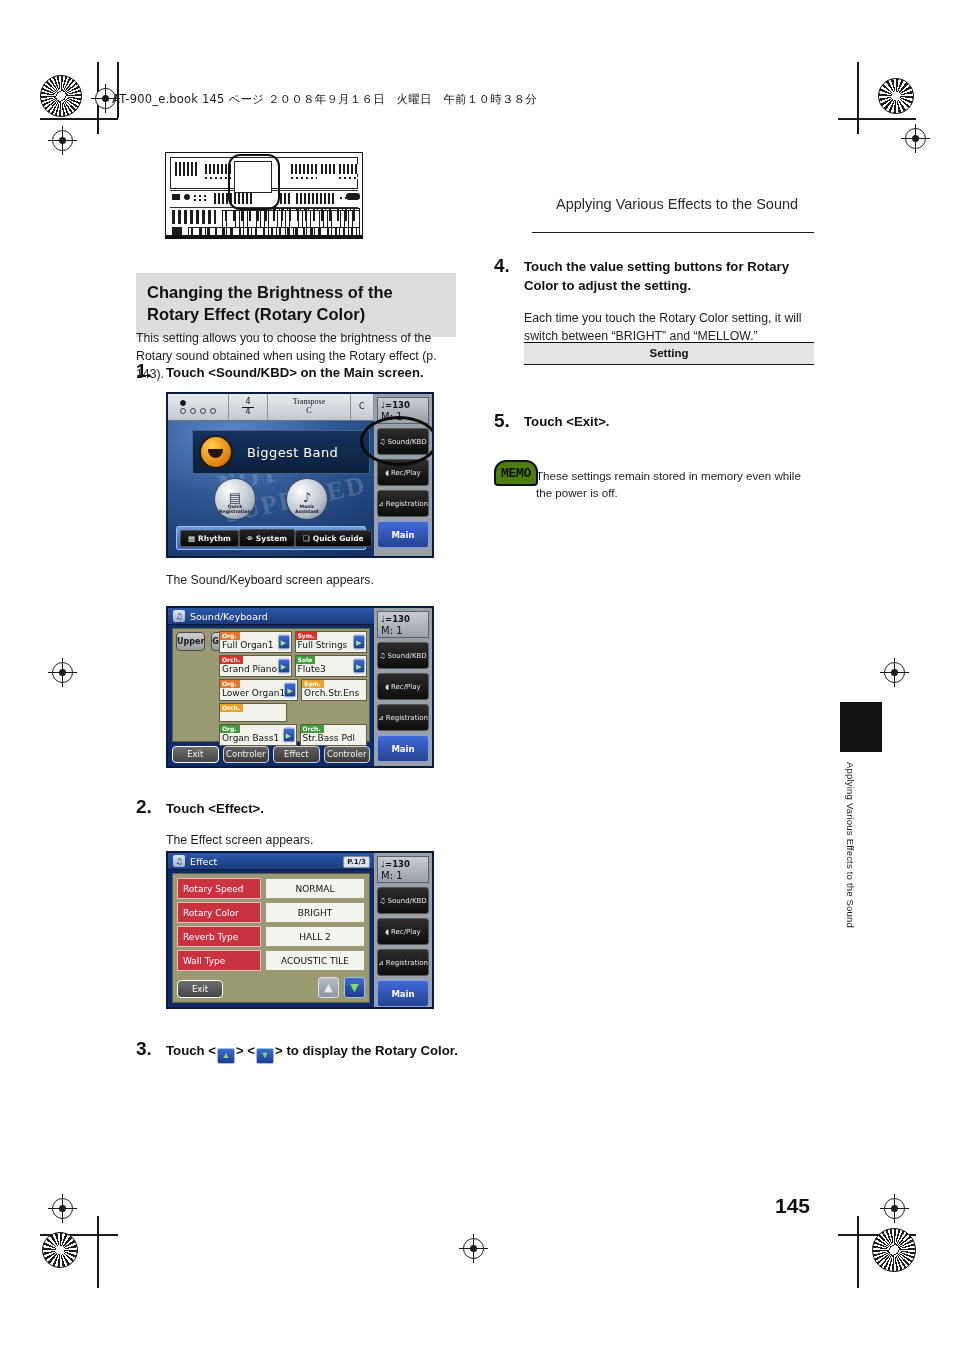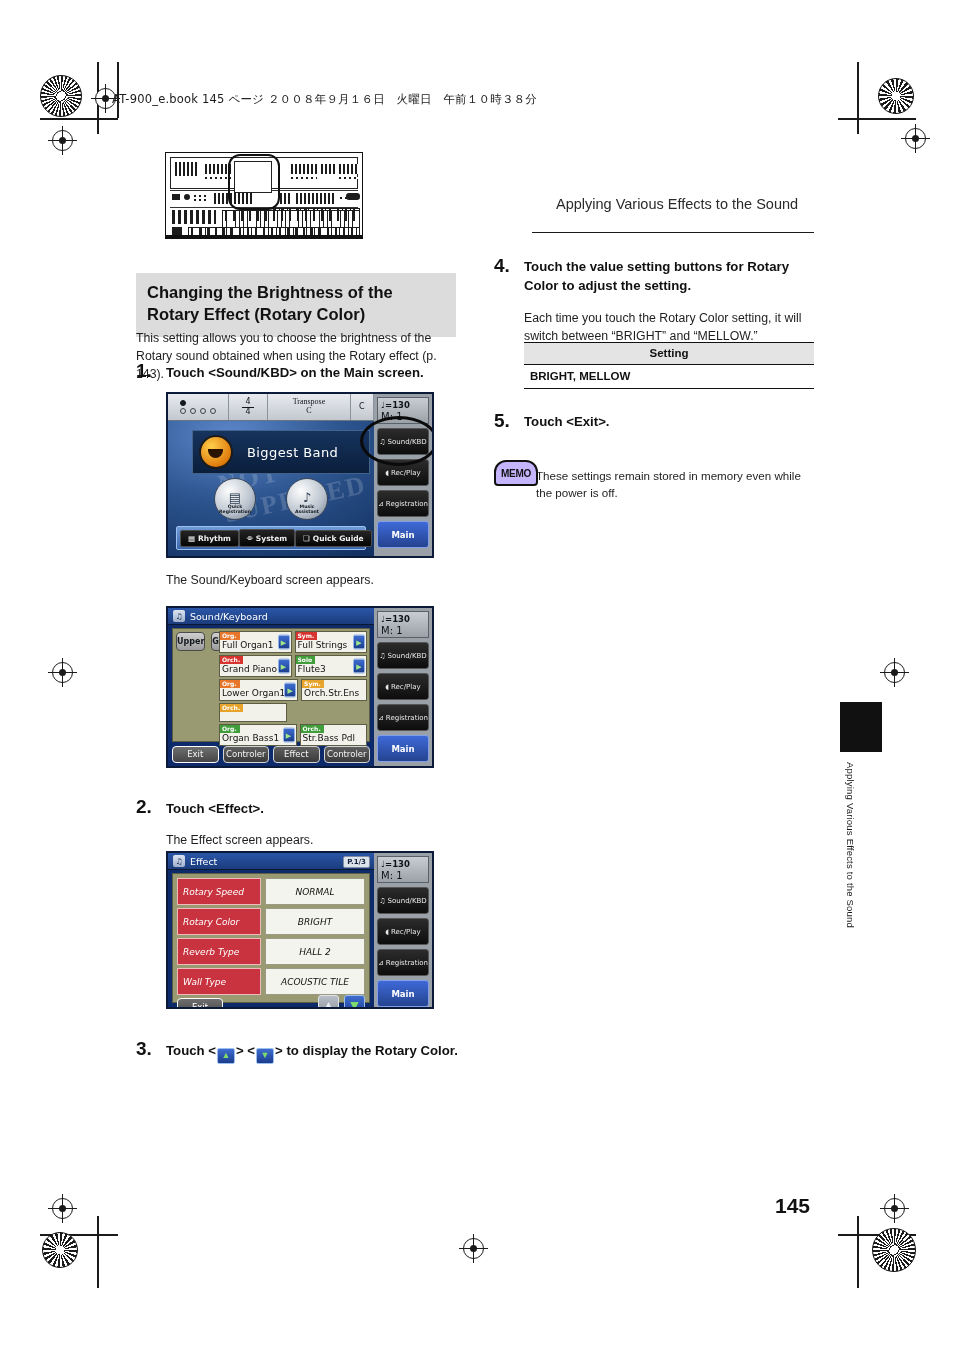--- a/index.html
+++ b/index.html
@@ -378,21 +378,21 @@
   }
 
   
   .fx-body {
     position: absolute; left: 4px; right: 4px; top: 20px; bottom: 4px;
     background: #9a9a72; border: 1px solid #5e5e42;
     padding: 4px; box-sizing: border-box;
     display: flex; flex-direction: column;
   }
   .fx-rows { display: flex; flex-direction: column; gap: 3px; }
-  .fx-row { display: flex; gap: 4px; height: 27px; font-style: italic; }
+  .fx-row { display: flex; gap: 4px; height: 21px; }
   .fx-label {
     width: 84px; flex: none;
     background: #c8333f; border: 1px solid #f0b9bd;
     color: #ffffff; font-size: 9px;
     display: flex; align-items: center; padding-left: 5px;
     box-sizing: border-box;
   }
   .fx-value {
     flex: 1;
     background: #f4f4ee; border: 1px solid #9b9b85;
@@ -438,26 +438,26 @@
     border-bottom: 1.3px solid #111;
     font-size: 11.5px; font-weight: bold; color: #111;
     padding: 5px 0 6px 6px;
   }
 
   
   .memo-badge {
     position: absolute; left: 494px; top: 460px;
     width: 40px; height: 22px;
     display: flex; align-items: center; justify-content: center;
-    font-size: 10px; font-weight: bold; color: #111;
-    font-family: Liberation Sans, sans-serif;
+    font-size: 13px; font-weight: bold; color: #111;
+    font-family: Liberation Mono, monospace;
     letter-spacing: -0.3px;
     border: 2.4px solid #111;
     border-radius: 12px 12px 4px 4px;
-    background: #c4b5fd;
+    background: #4d7c0f;
   }
   .memo-text {
     position: absolute; left: 536px; top: 455px; width: 272px;
     font-size: 11.6px; line-height: 1.5; color: #1e1e1e;
   }
 
   
   .inline-arrow {
     display: inline-flex; align-items: center; justify-content: center;
     width: 16px; height: 14px; vertical-align: -3px;
@@ -854,21 +854,20 @@
 <div class="step-head" style="left:166px;top:1042px;width:310px;">
   <span>Touch &lt;</span><span class="inline-arrow up">▲</span><span>&gt; &lt;</span><span class="inline-arrow down">▼</span><span>&gt; to display the Rotary Color.</span>
 </div>
 
 <div class="step-num" style="left:494px;top:255px;">4.</div>
 <div class="step-head" style="left:524px;top:258px;width:290px;">Touch the value setting buttons for Rotary Color to adjust the setting.</div>
 <p class="body-text" style="left:524px;top:298px;width:290px;">Each time you touch the Rotary Color setting, it will switch between “BRIGHT” and “MELLOW.”</p>
 
 <div class="set-table">
   <div class="set-head">Setting</div>
-  <div class="set-cell">BRIGHT, MELLOW</div>
 </div>
 
 <div class="step-num" style="left:494px;top:410px;">5.</div>
 <div class="step-head" style="left:524px;top:413px;width:290px;">Touch &lt;Exit&gt;.</div>
 
 <div class="memo-badge">MEMO</div>
 <p class="memo-text">These settings remain stored in memory even while the power is off.</p>
 
 <div class="side-tab-block"></div>
 <div class="side-tab-text">Applying Various Effects to the Sound</div>

